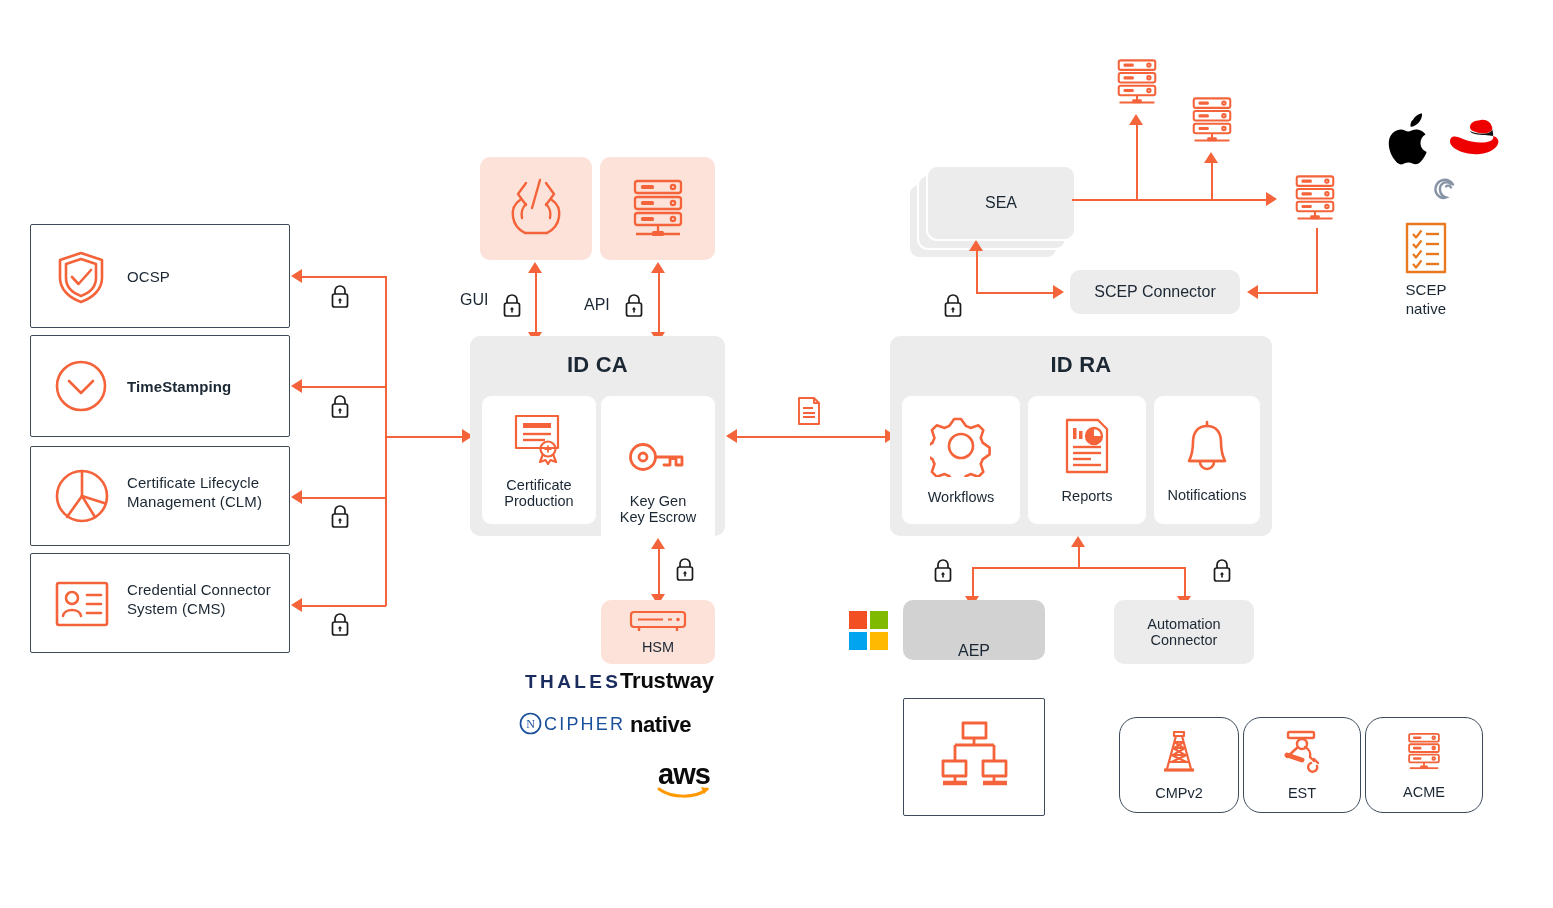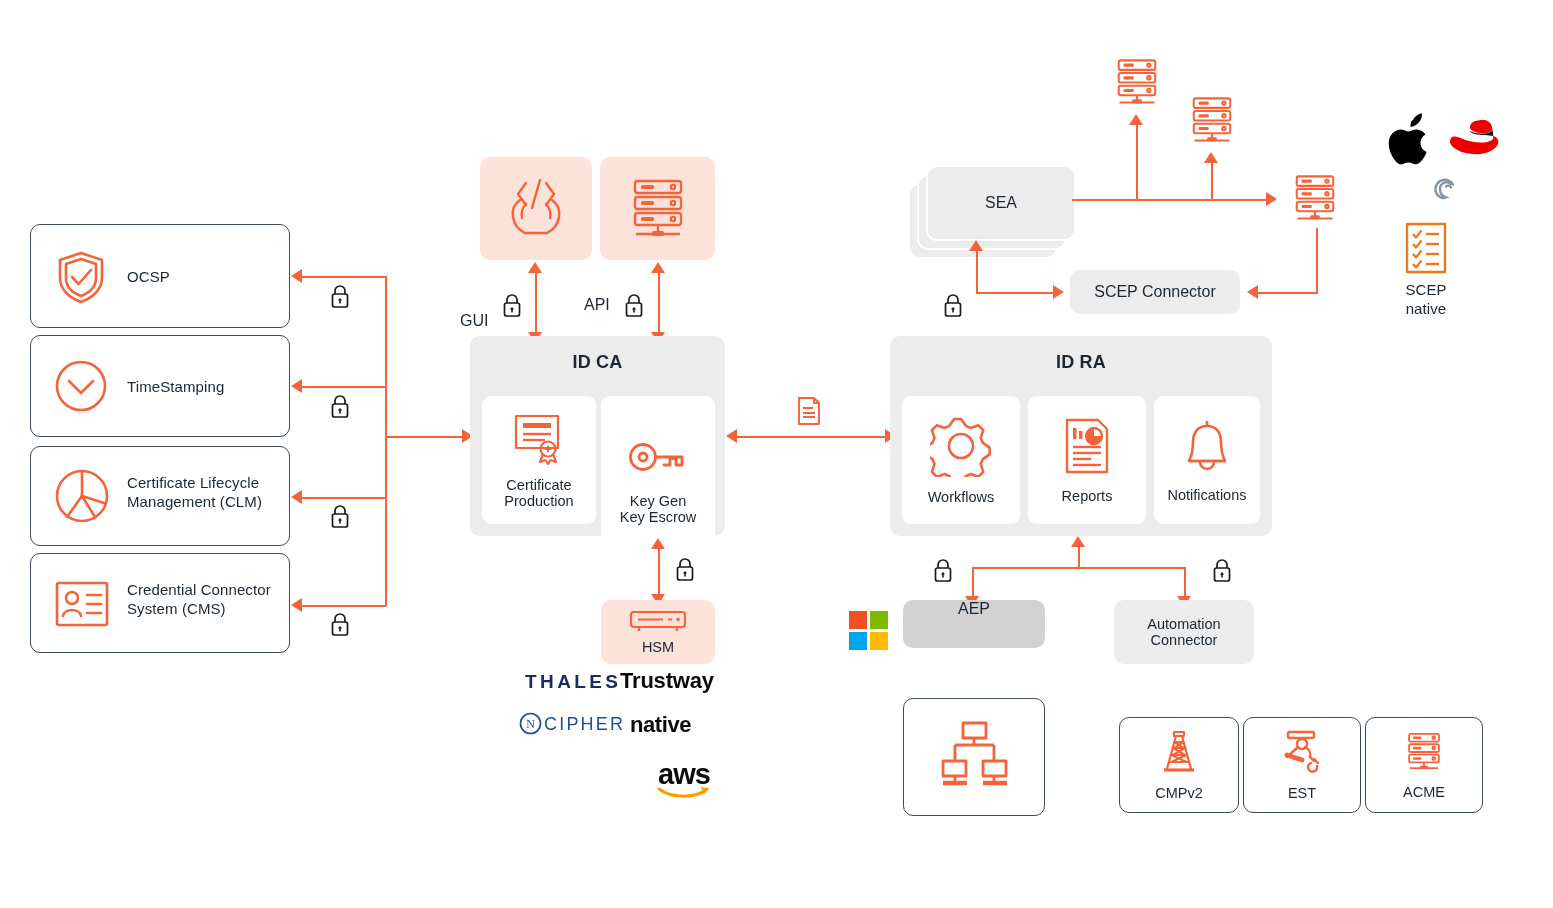--- a/index.html
+++ b/index.html
@@ -2,35 +2,35 @@
 <html><head>
 <meta charset="utf-8">
 <style>
   html,body{margin:0;padding:0;background:#fff;}
   body{font-family:"Liberation Sans","DejaVu Sans",sans-serif;color:#1b2733;}
   #stage{position:relative;width:1553px;height:908px;background:#fff;overflow:hidden;}
   .abs{position:absolute;box-sizing:border-box;}
 
   
   .outline-box{
-    border:1.6px solid #3c4a5a;border-radius:10px;background:#fff;
+    border:1.6px solid #3c4a5a;border-radius:2px;background:#fff;
     display:flex;align-items:center;
   }
   .gray-box{background:#ececec;border-radius:10px;}
   .gray-box-dark{background:#d2d2d2;border-radius:10px;}
   .pink-box{background:#fde2da;border-radius:10px;display:flex;align-items:center;justify-content:center;}
   .white-card{background:#fff;border-radius:9px;display:flex;flex-direction:column;align-items:center;justify-content:center;}
   .proto-box{
-    border:1.4px solid #3c4a5a;border-radius:10px;background:#fff;
+    border:1.4px solid #3c4a5a;border-radius:18px;background:#fff;
     display:flex;flex-direction:column;align-items:center;justify-content:center;gap:6px;
   }
 
   .lbl{font-size:15px;color:#1b2733;line-height:1.28;letter-spacing:.1px;}
   .lbl-c{text-align:center;}
-  .title{font-size:18px;font-weight:700;color:#1b2733;letter-spacing:.2px;}
+  .title{font-size:22px;font-weight:700;color:#1b2733;letter-spacing:.2px;}
   .mid{font-size:16px;color:#1b2733;}
   .small{font-size:14.5px;color:#1b2733;}
 
   
   .ln-h{position:absolute;height:0;border-top:2px solid #f4633a;}
   .ln-v{position:absolute;width:0;border-left:2px solid #f4633a;}
   .arw{position:absolute;width:0;height:0;}
   .arw-l{border-top:7px solid transparent;border-bottom:7px solid transparent;border-right:11px solid #f4633a;}
   .arw-r{border-top:7px solid transparent;border-bottom:7px solid transparent;border-left:11px solid #f4633a;}
   .arw-u{border-left:7px solid transparent;border-right:7px solid transparent;border-bottom:11px solid #f4633a;}
@@ -51,21 +51,21 @@
           <g fill="none" stroke="#f4633a" stroke-width="2.6" stroke-linecap="round" stroke-linejoin="round">
         <path d="M30 6 L51 13 V31 C51 43 41 51 30 55 C19 51 9 43 9 31 V13 Z"></path>
         <path d="M30 12 L45 17 V31 C45 40 38 46 30 49 C22 46 15 40 15 31 V17 Z"></path>
         <path d="M21 30 L27.5 37 L40 23"></path>
       </g>
         </svg>
     </span>
     <span class="lbl abs" style="left:96px;top:42px;width:160px;">OCSP</span>
   </div>
 
-  <div class="abs outline-box" style="left:30px;top:335px;width:260px;height:102px;">
+  <div class="abs outline-box" style="left:30px;top:335px;width:260px;height:102px;font-weight:bold;">
     <span class="abs" style="left:20px;top:20px;">
       <svg width="60" height="60" viewBox="0 0 60 60">
           <g fill="none" stroke="#f4633a" stroke-width="2.6" stroke-linecap="round" stroke-linejoin="round">
         <circle cx="30" cy="30" r="24"></circle>
             <path d="M18 25 L30 37 L42 25"></path>
       </g>
         </svg>
     </span>
     <span class="lbl abs" style="left:96px;top:41px;width:160px;">TimeStamping</span>
   </div>
@@ -190,21 +190,21 @@
     </span>
   </div>
 
   <div class="ln-v" style="left:535px;top:272px;height:62px;"></div>
   <div class="arw arw-u" style="left:528px;top:262px;"></div>
   <div class="arw arw-d" style="left:528px;top:332px;"></div>
   <div class="ln-v" style="left:658px;top:272px;height:62px;"></div>
   <div class="arw arw-u" style="left:651px;top:262px;"></div>
   <div class="arw arw-d" style="left:651px;top:332px;"></div>
 
-  <span class="mid abs" style="left:460px;top:312px;">GUI</span>
+  <span class="mid abs" style="left:460px;top:291px;">GUI</span>
   <span class="lock" style="left:501px;top:292px;">
     <svg width="22" height="26" viewBox="0 0 22 26">
         <g fill="none" stroke="#1b1b1b" stroke-width="1.7">
           <path d="M6 11 V8 a5 5 0 0 1 10 0 v3"></path>
           <rect x="3.5" y="11" width="15" height="13" rx="2"></rect>
         </g>
         <path d="M11 15 l2.2 2.6 h-1.4 v3 h-1.6 v-3 h-1.4 z" fill="#1b1b1b"></path>
       </svg>
   </span>
   <span class="mid abs" style="left:584px;top:296px;">API</span>
@@ -514,21 +514,21 @@
   <span class="lock" style="left:1211px;top:557px;">
     <svg width="22" height="26" viewBox="0 0 22 26">
         <g fill="none" stroke="#1b1b1b" stroke-width="1.7">
           <path d="M6 11 V8 a5 5 0 0 1 10 0 v3"></path>
           <rect x="3.5" y="11" width="15" height="13" rx="2"></rect>
         </g>
         <path d="M11 15 l2.2 2.6 h-1.4 v3 h-1.6 v-3 h-1.4 z" fill="#1b1b1b"></path>
       </svg>
   </span>
 
-  <div class="abs gray-box-dark" style="left:903px;top:600px;width:142px;height:48px;display:flex;align-items:flex-start;justify-content:center;">
+  <div class="abs gray-box-dark" style="left:903px;top:600px;width:142px;height:60px;display:flex;align-items:flex-end;justify-content:center;">
     <span class="mid">AEP</span>
   </div>
   <div class="abs gray-box" style="left:1114px;top:600px;width:140px;height:64px;display:flex;flex-direction:column;align-items:center;justify-content:center;">
     <span class="small">Automation</span>
     <span class="small">Connector</span>
   </div>
 
   <span class="abs" style="left:849px;top:611px;">
     <svg width="40" height="40" viewBox="0 0 40 40">
       <rect x="0" y="0" width="18" height="18" fill="#f25022"></rect>

